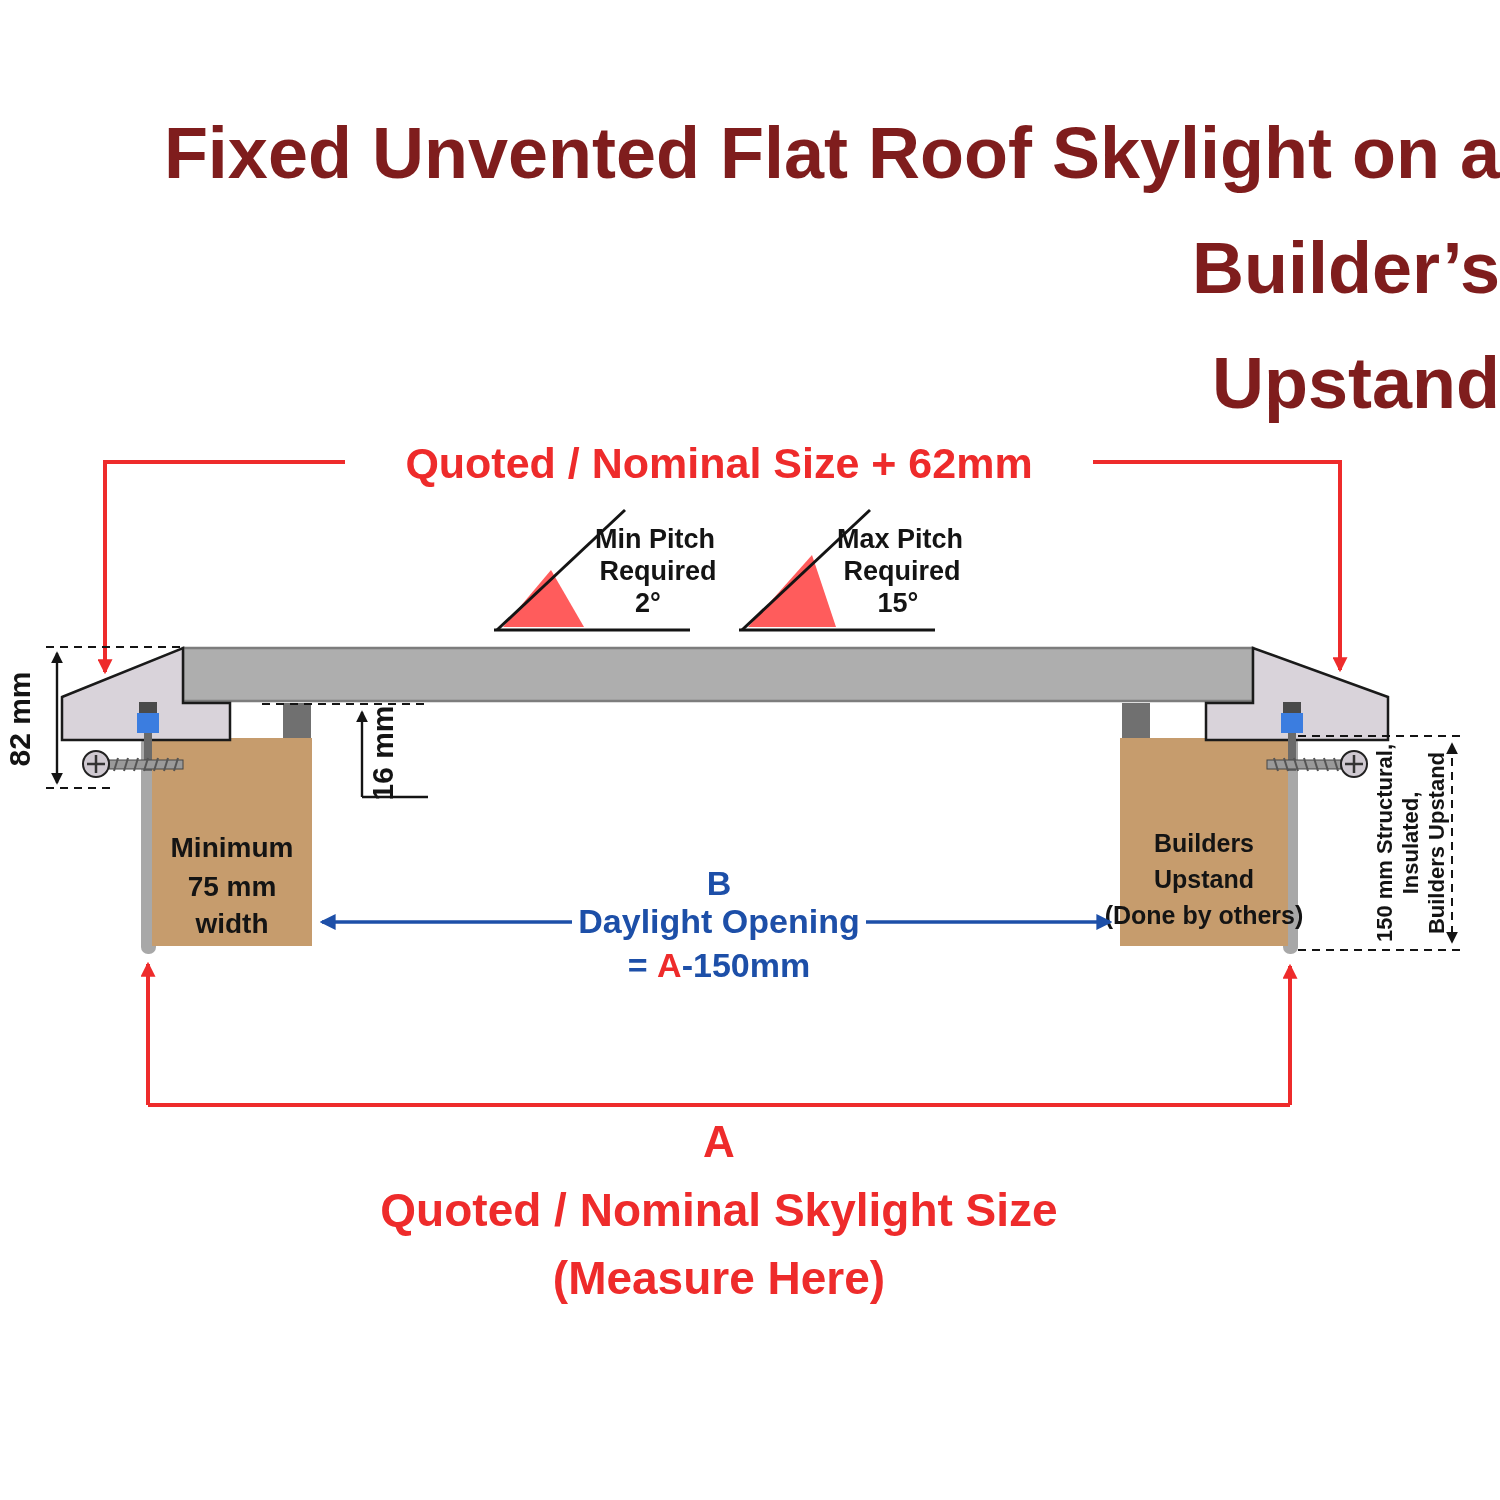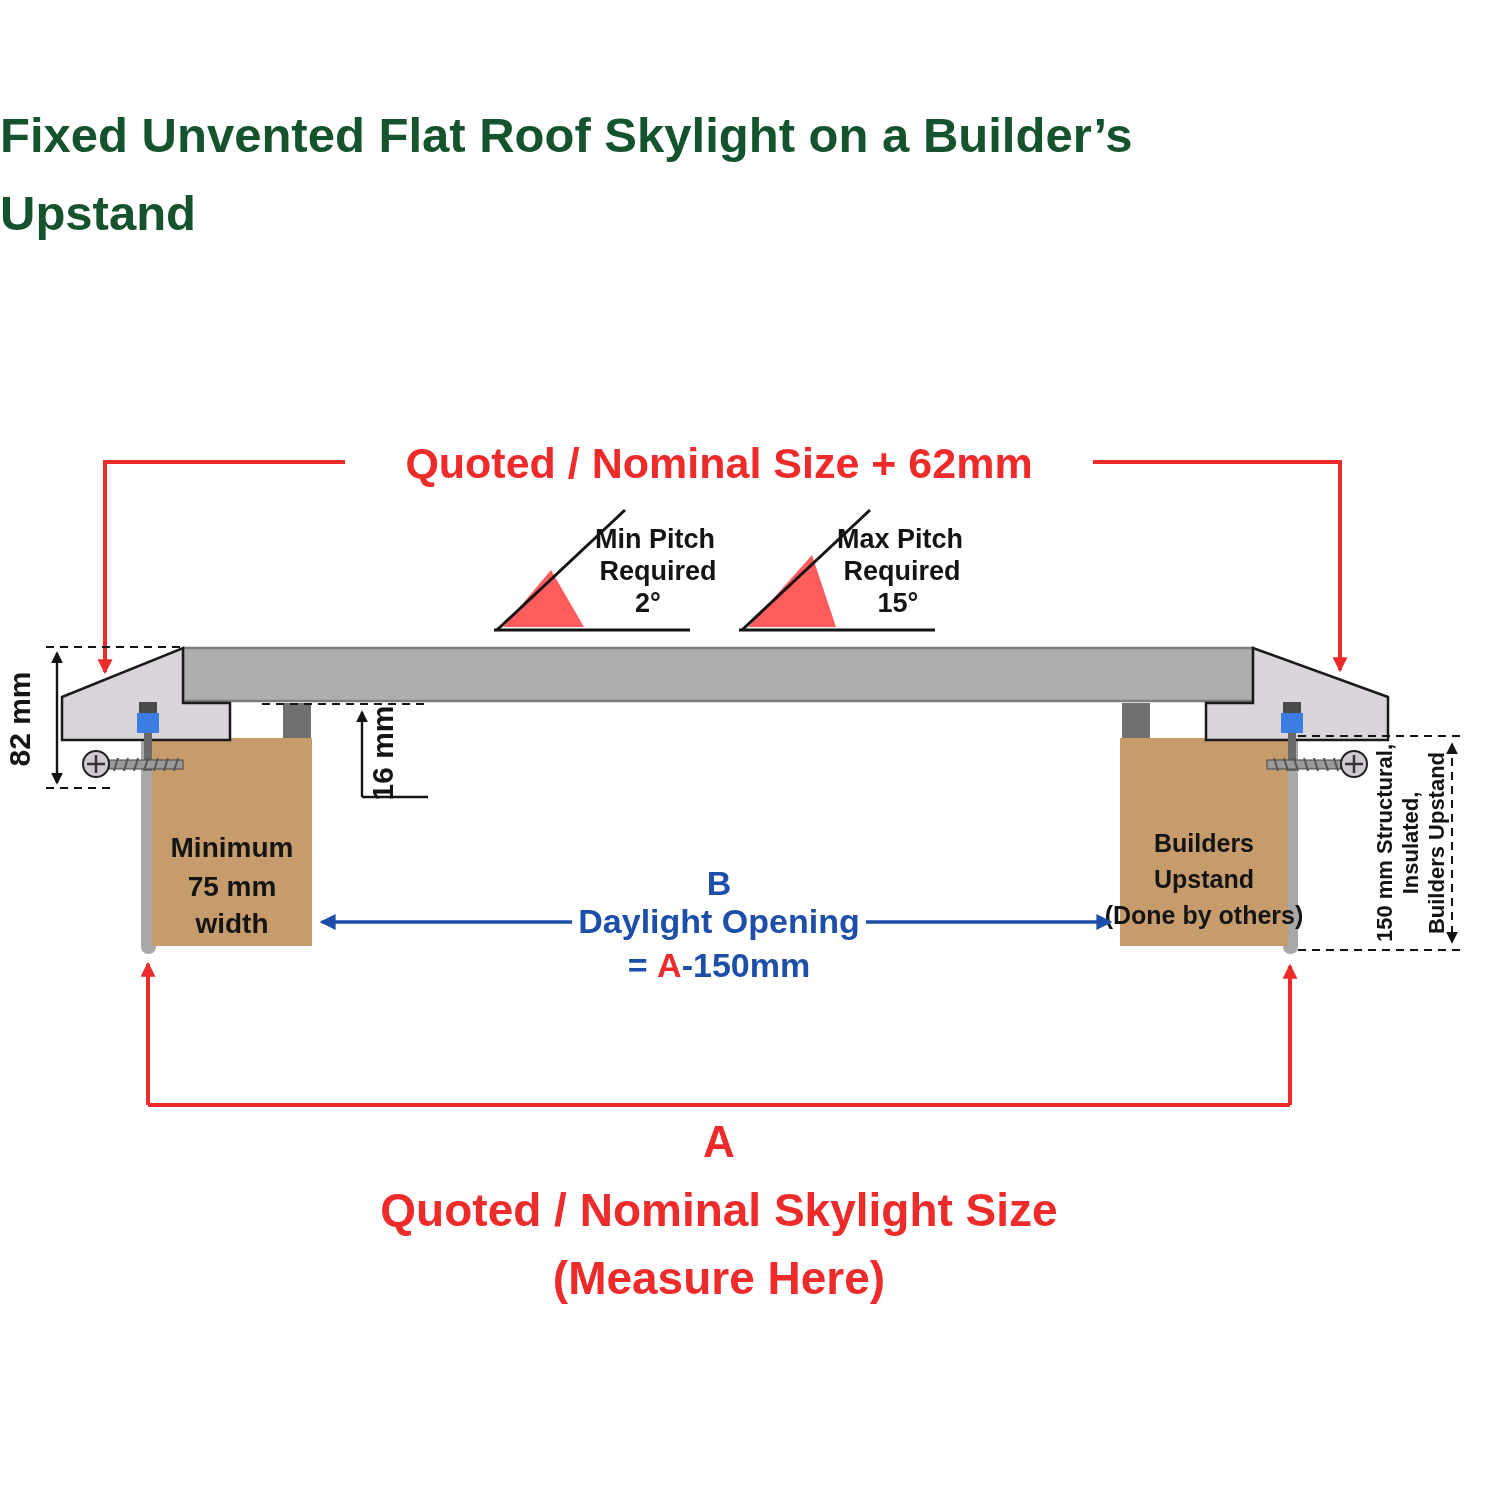--- a/index.html
+++ b/index.html
@@ -1,19 +1,19 @@
 <!DOCTYPE html>
 <html><head>
 <meta charset="utf-8">
 <style>
   html,body{margin:0;padding:0;background:#ffffff;}
   .page{position:relative;width:1500px;height:1500px;background:#ffffff;overflow:hidden;
         font-family:"Liberation Sans",sans-serif;}
-  .title{position:absolute;top:96px;left:0;width:100%;text-align:left;
-         font-weight:800;font-size:49px;line-height:1.6;color:#14532d;}
+  .title{position:absolute;top:96px;left:0;width:100%;text-align:right;
+         font-weight:800;font-size:72px;line-height:1.6;color:#7f1d1d;}
   svg{position:absolute;top:0;left:0;}
   text{font-family:"Liberation Sans",sans-serif;}
   .red-t{fill:#ee2b2b;font-weight:800;}
   .blue-t{fill:#1d4fa8;font-weight:800;}
   .black-t{fill:#141414;font-weight:700;}
   .red-l{stroke:#ee2b2b;stroke-width:4;fill:none;}
   .blue-l{stroke:#1d4fa8;stroke-width:3.5;fill:none;}
   .blk-l{stroke:#141414;stroke-width:2.4;fill:none;}
   .dash-l{stroke:#141414;stroke-width:2;stroke-dasharray:8 6;fill:none;}
   .pitch-l{stroke:#141414;stroke-width:3;fill:none;}

